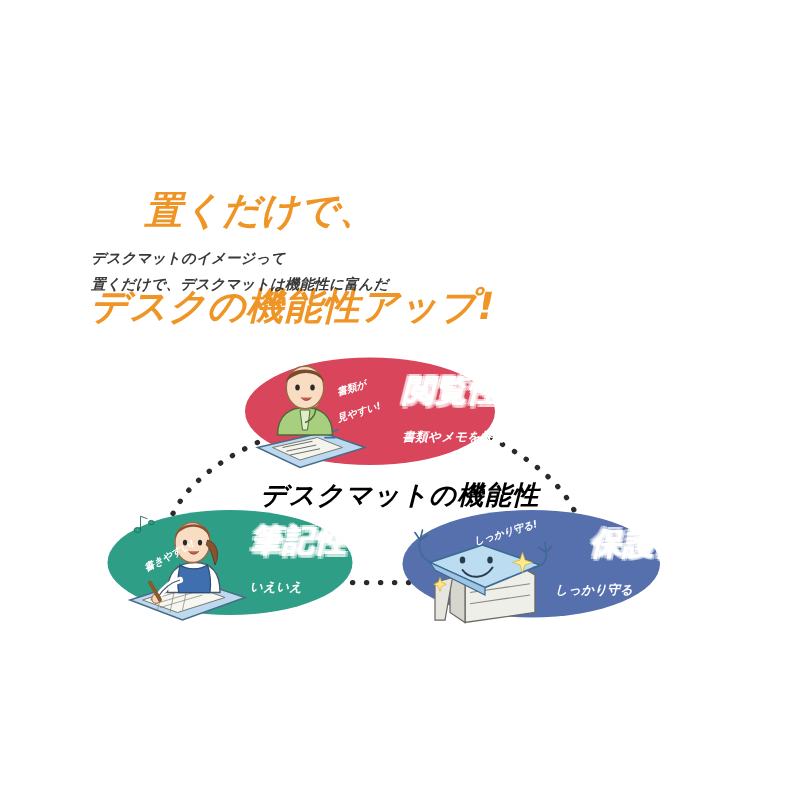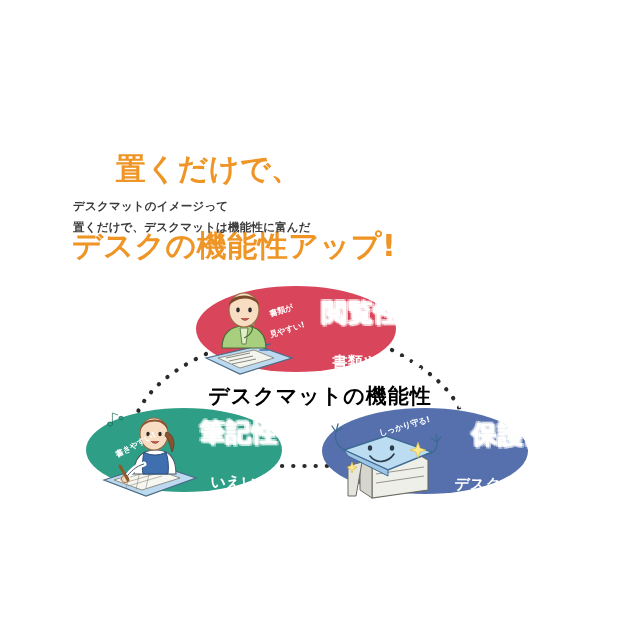--- a/index.html
+++ b/index.html
@@ -2,21 +2,21 @@
 <html lang="ja"><head>
 <meta charset="utf-8">
 <style>
   html,body{margin:0;padding:0;}
   body{
     width:640px;height:640px;
     background:#ffffff;
     font-family:"DejaVu Sans","Liberation Sans",sans-serif;
     overflow:hidden;position:relative;
   }
-  .stage{position:absolute;inset:0;}
+  .stage{position:absolute;inset:0;font-style:italic;}
 
   
   .headline{
     position:absolute;left:72px;top:112px;
     color:#ef9526;
     font-size:30px;font-weight:bold;
     line-height:1.28;letter-spacing:0.5px;
     white-space:pre;
   }
   .headline .l2{display:block;}
@@ -45,21 +45,21 @@
     letter-spacing:1px;white-space:nowrap;
     text-shadow:
       0 0 0 #fff,
       2px 0 0 rgba(255,255,255,.55), -2px 0 0 rgba(255,255,255,.55),
       0 2px 0 rgba(255,255,255,.55), 0 -2px 0 rgba(255,255,255,.55),
       2px 2px 0 rgba(255,255,255,.45), -2px -2px 0 rgba(255,255,255,.45);
     padding-left: 24px;
   }
   .feat-desc{
     position:absolute;color:#ffffff;
-    font-size:15px;font-weight:bold;line-height:1.5;
+    font-size:10px;font-weight:bold;line-height:1.5;
     white-space:pre;letter-spacing:0.2px;
   }
 
   .t-read{left:298px;top:20px;}
   .d-read{left:300px;top:52px;}
   .t-write{left:176px;top:140px;}
   .d-write{left:178px;top:172px;}
   .t-protect{left:420px;top:142px;margin-left:28px;}
   .d-protect{left:422px;top:174px;}
 
@@ -225,20 +225,20 @@
         <path d="M26,58 L27.4,62 L31,63.4 L27.4,65 L26,69 L24.6,65 L21,63.4 L24.6,62 Z"></path>
       </g>
     </svg>
 
     <div class="bubble b-protect">
       <span>しっかり守る!</span>
     </div>
 
     <div class="feat-title t-protect">保護性</div>
     <div class="feat-desc d-protect">
-      <span>デスクをキズや</span><br>
+      <span>しっかり守る</span><br>
       <span>汚れから守る!</span>
     </div>
 
     <div class="center-label">デスクマットの機能性</div>
 
   </div>
 </div>
 
 </body></html>

